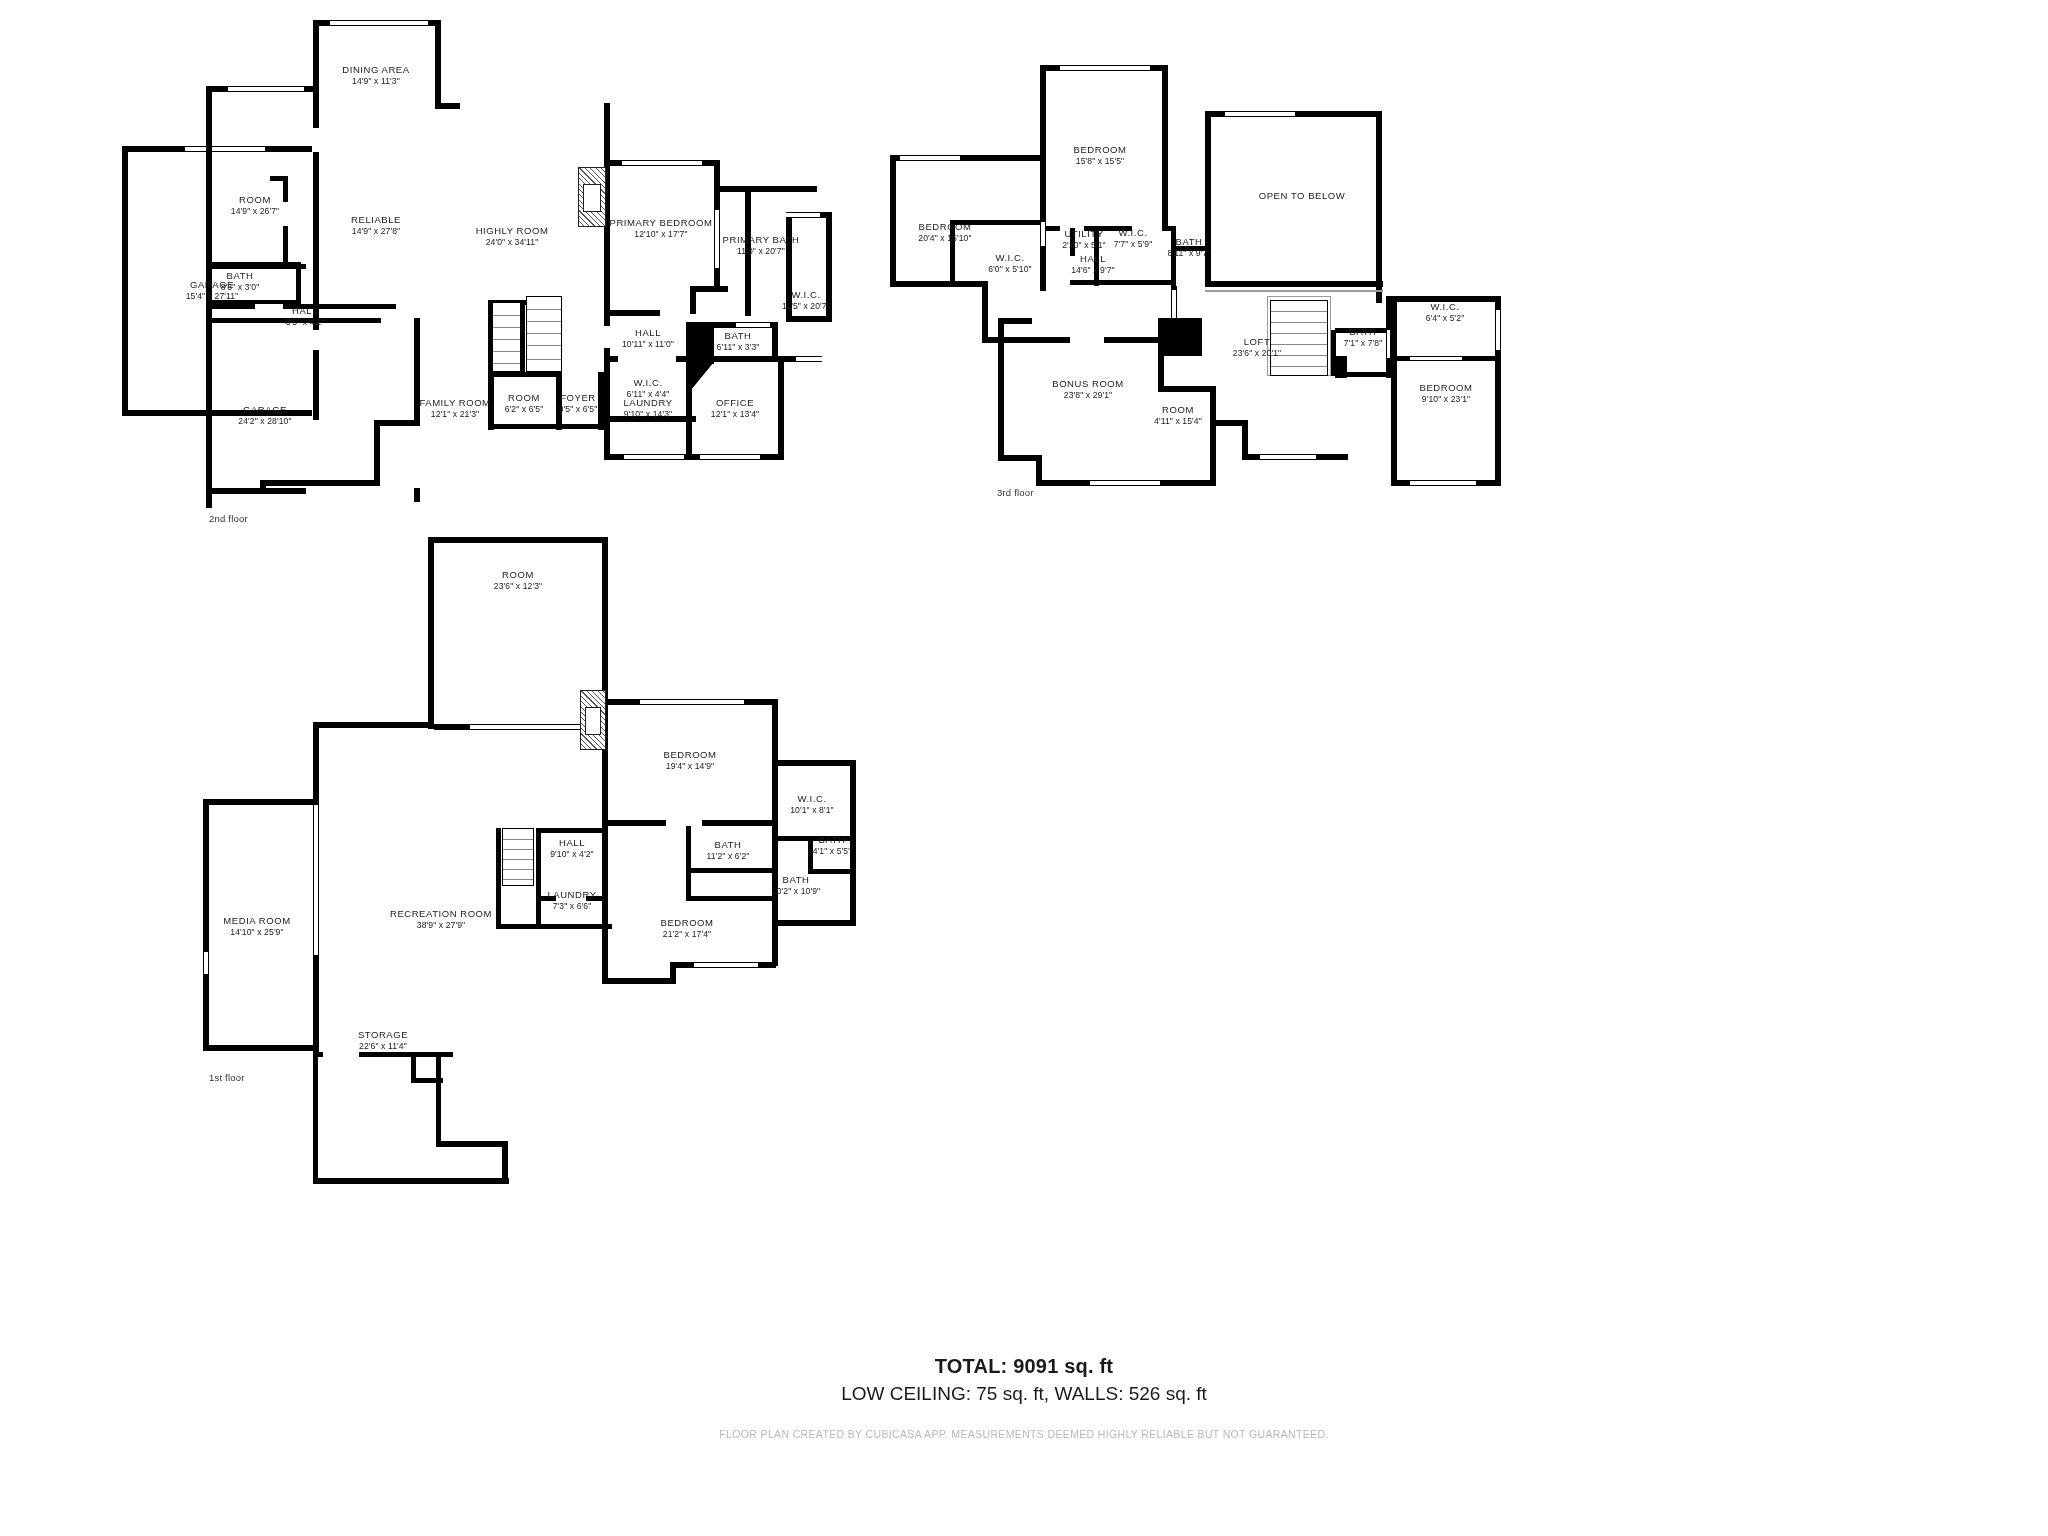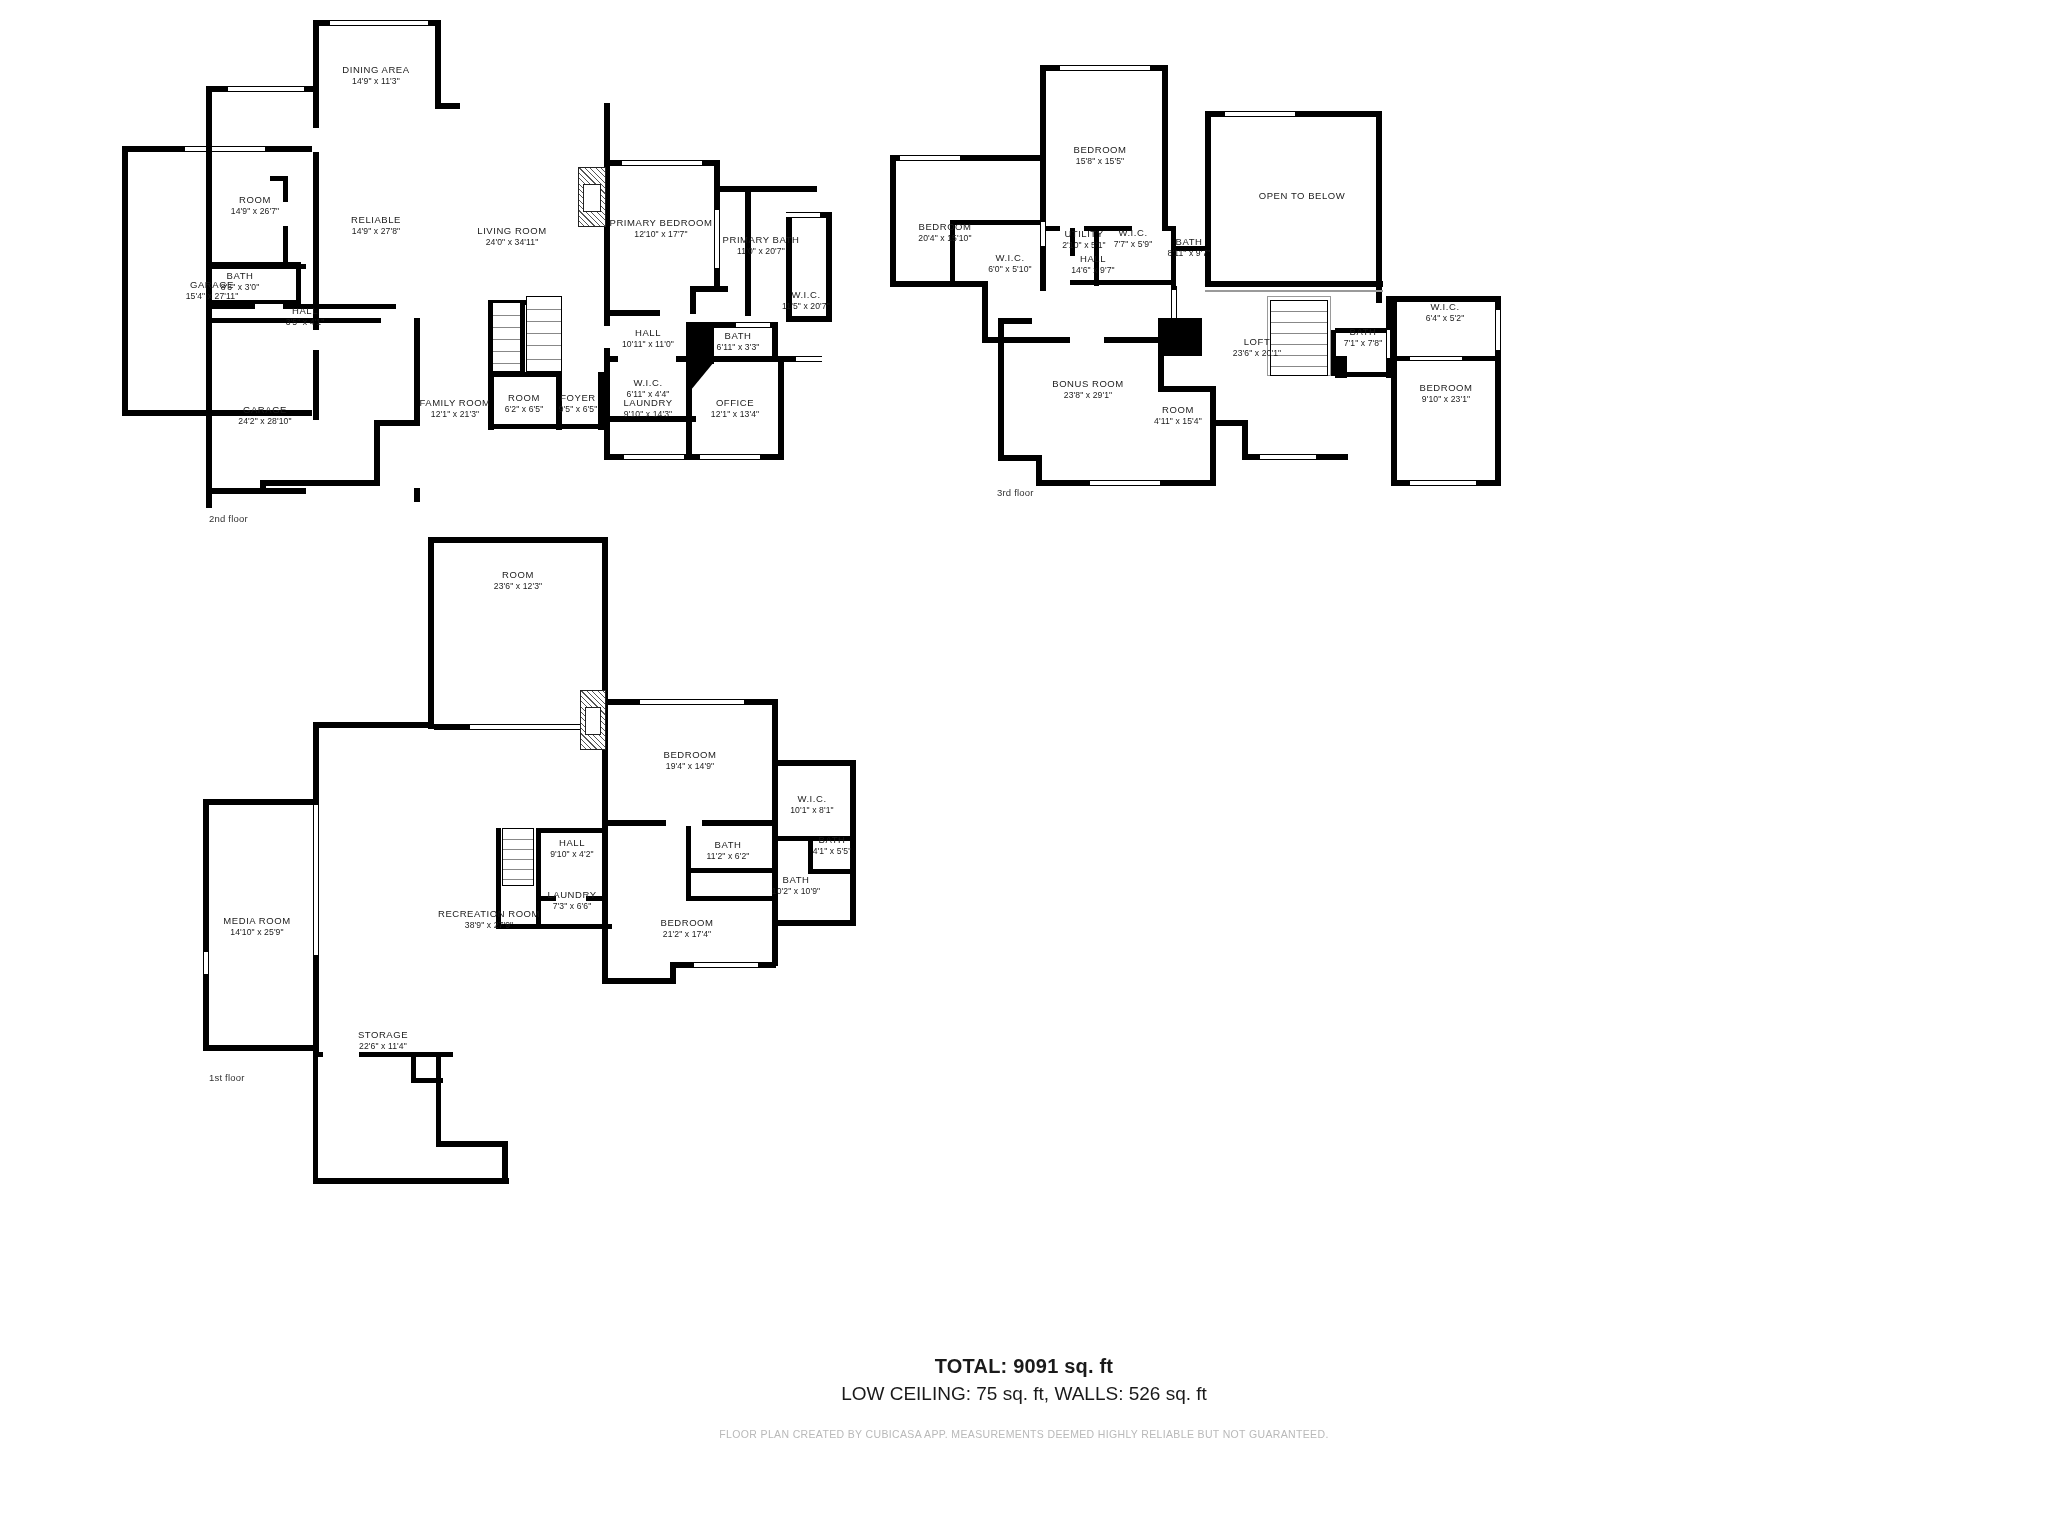--- a/index.html
+++ b/index.html
@@ -175,21 +175,21 @@
   </div>
   <div class="lbl" style="left:376px;top:75px;">
     <div class="nm">DINING AREA</div>
     <div class="dim">14'9" x 11'3"</div>
   </div>
   <div class="lbl" style="left:376px;top:225px;">
     <div class="nm">RELIABLE</div>
     <div class="dim">14'9" x 27'8"</div>
   </div>
   <div class="lbl" style="left:512px;top:236px;">
-    <div class="nm">LIVING ROOM</div>
+    <div class="nm">HIGHLY ROOM</div>
     <div class="dim">24'0" x 34'11"</div>
   </div>
   <div class="lbl" style="left:661px;top:228px;">
     <div class="nm">PRIMARY BEDROOM</div>
     <div class="dim">12'10" x 17'7"</div>
   </div>
   <div class="lbl" style="left:761px;top:245px;">
     <div class="nm">PRIMARY BATH</div>
     <div class="dim">11'0" x 20'7"</div>
   </div>
@@ -451,21 +451,21 @@
   <div class="w" style="left:772px;top:200px;width:6px;height:66px;"></div>
 
   <div class="lbl" style="left:518px;top:-120px;">
     <div class="nm">ROOM</div>
     <div class="dim">23'6" x 12'3"</div>
   </div>
   <div class="lbl" style="left:257px;top:226px;">
     <div class="nm">MEDIA ROOM</div>
     <div class="dim">14'10" x 25'9"</div>
   </div>
-  <div class="lbl" style="left:441px;top:219px;margin-left:48px;">
+  <div class="lbl" style="left:441px;top:219px;">
     <div class="nm">RECREATION ROOM</div>
     <div class="dim">38'9" x 27'9"</div>
   </div>
   <div class="lbl" style="left:383px;top:340px;">
     <div class="nm">STORAGE</div>
     <div class="dim">22'6" x 11'4"</div>
   </div>
   <div class="lbl" style="left:690px;top:60px;">
     <div class="nm">BEDROOM</div>
     <div class="dim">19'4" x 14'9"</div>

